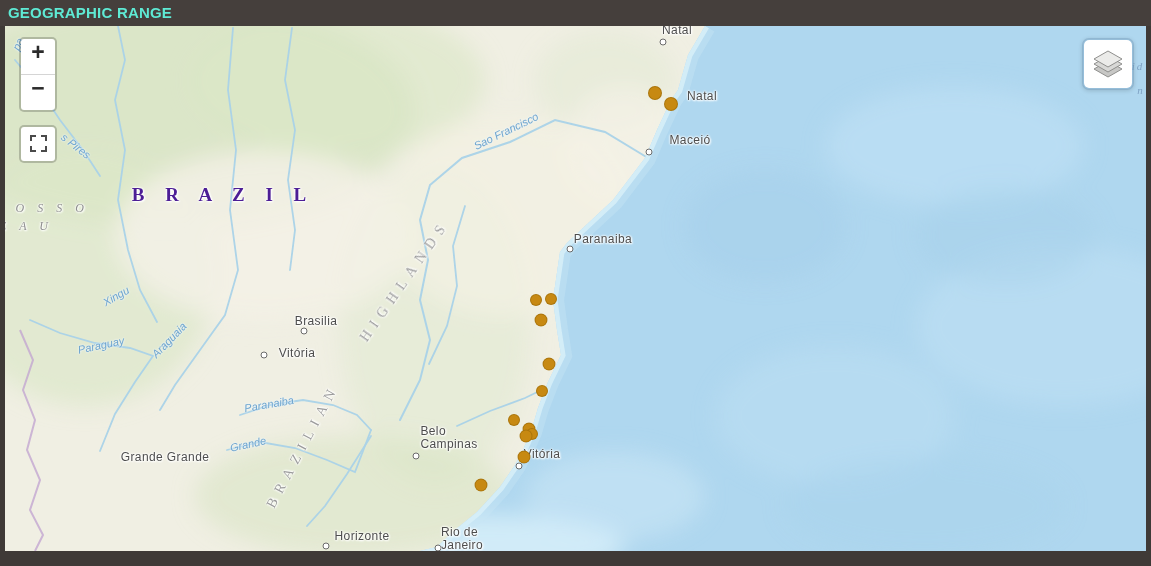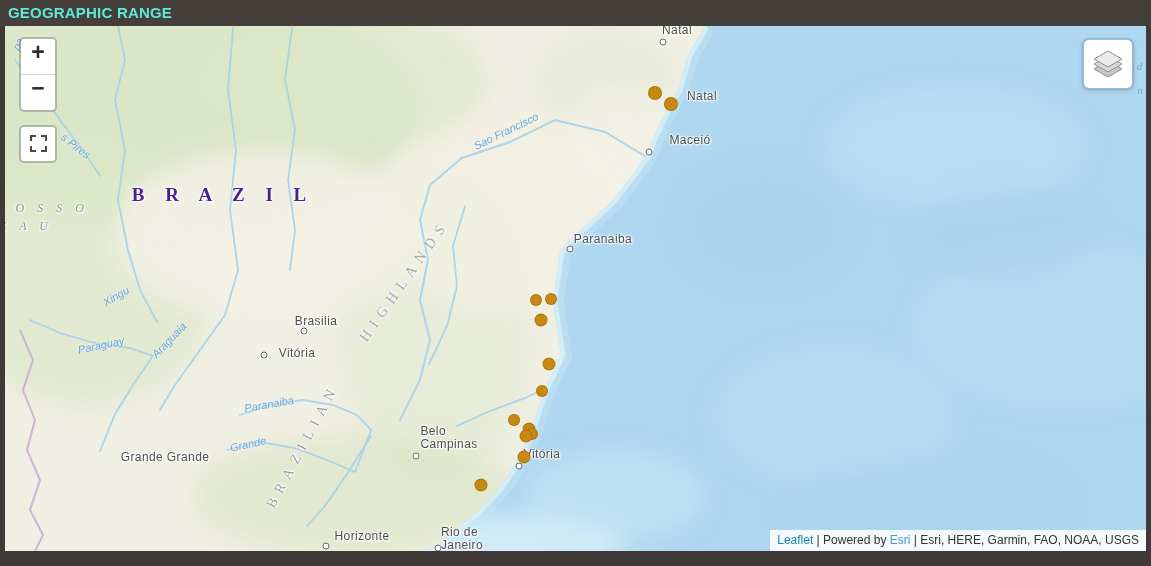--- a/index.html
+++ b/index.html
@@ -201,21 +201,13 @@
   </div>
 
   <div class="lctl layersctl">
     <svg width="32" height="30" viewBox="0 0 32 30">
       <polygon points="16,12 30,20 16,28 2,20" fill="#C7C7C5" stroke="#8f8f8d" stroke-width="1"></polygon>
       <polygon points="16,7 30,15 16,23 2,15" fill="#D8D8D6" stroke="#8f8f8d" stroke-width="1"></polygon>
       <polygon points="16,2 30,10 16,18 2,10" fill="#EBEBE9" stroke="#8f8f8d" stroke-width="1"></polygon>
     </svg>
   </div>
 
-  <div class="attrib">
-    <a class="lf">Leaflet</a>
-    <span>|</span>
-    <span>Powered by</span>
-    <a class="es">Esri</a>
-    <span>|</span>
-    <span>Esri, HERE, Garmin, FAO, NOAA, USGS</span>
-  </div>
 </div>
 
 </body></html>

